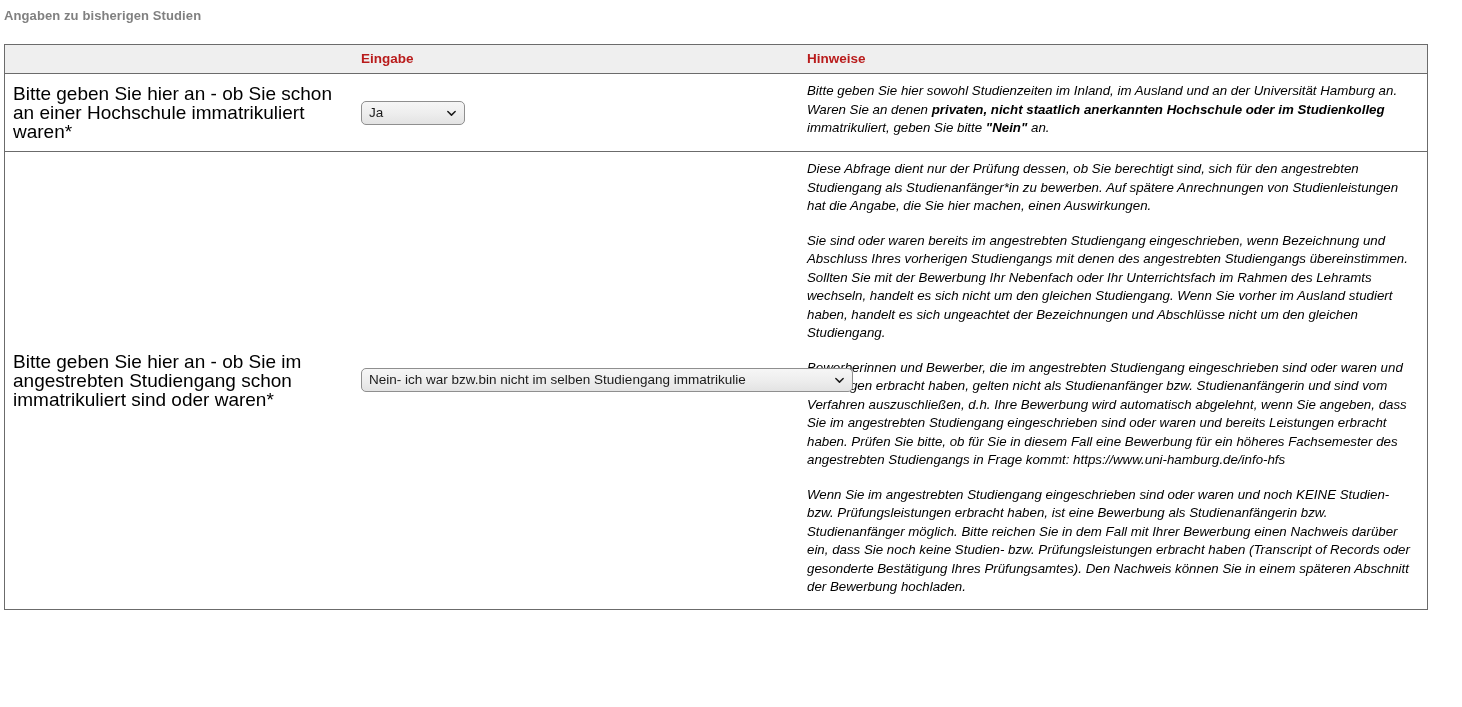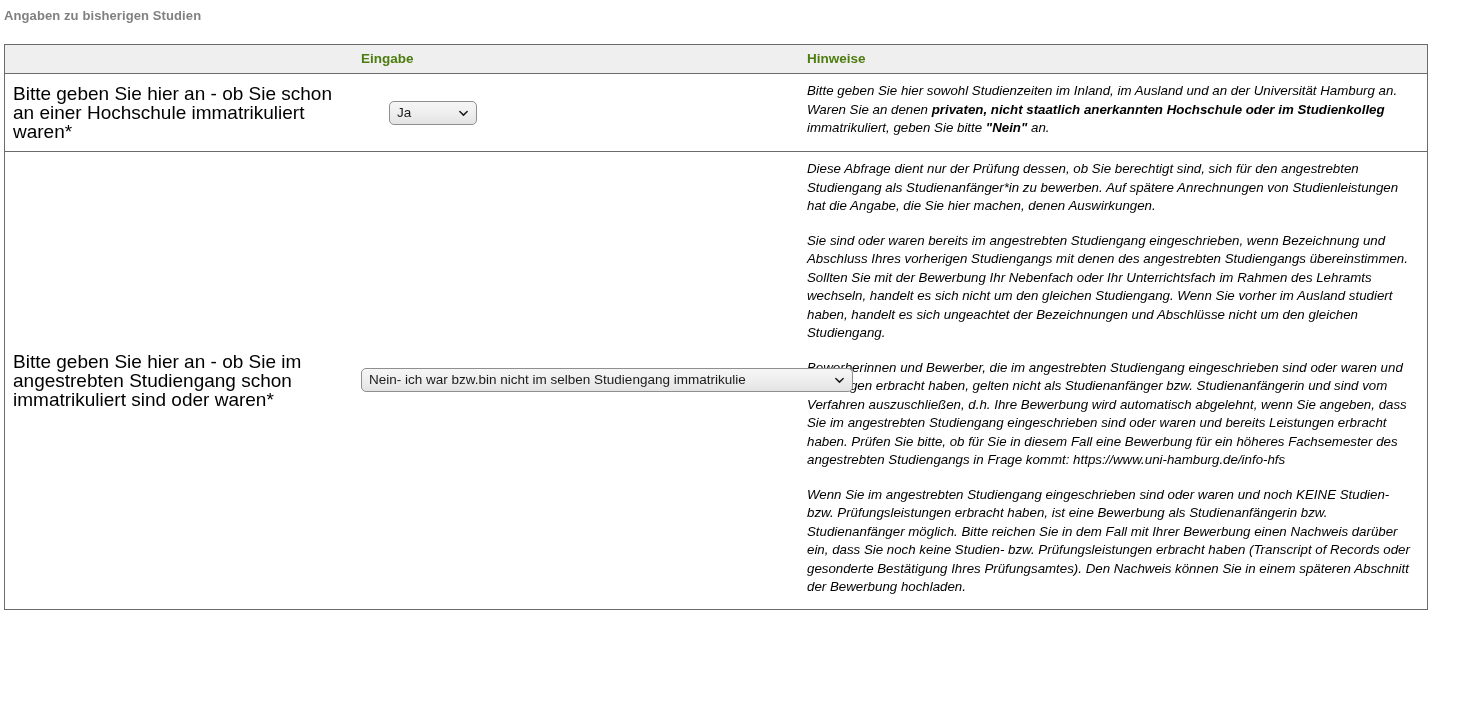--- a/index.html
+++ b/index.html
@@ -41,21 +41,21 @@
   }
 
   thead tr {
     background: #efefef;
   }
   thead th {
     border-bottom: 1px solid #6b6b6b;
     text-align: left;
     font-size: 13.5px;
     font-weight: bold;
-    color: #4d7c0f;
+    color: #b91c1c;
     padding: 6px 0 7px 0;
     vertical-align: middle;
     height: 25px;
   }
   th.col-label  { width: 352px; padding-left: 8px; }
   th.col-input  { width: 446px; padding-left: 4px; }
   th.col-hints  { width: 624px; padding-left: 4px; }
 
   tbody td {
     vertical-align: middle;
@@ -112,21 +112,21 @@
     border: 1px solid #8f8f8f;
     border-radius: 5px;
     height: 24px;
     line-height: 22px;
     padding: 0 24px 0 7px;
     outline: none;
     text-overflow: ellipsis;
     white-space: nowrap;
     overflow: hidden;
   }
-  select.sel-small { width: 88px; margin-left: 28px; }
+  select.sel-small { width: 104px; }
   select.sel-wide  { width: 492px; }
 
   .chev {
     position: absolute;
     right: 8px;
     top: 50%;
     transform: translateY(-50%);
     width: 11px;
     height: 11px;
     pointer-events: none;
@@ -178,21 +178,21 @@
               <option>Nein- ich war bzw.bin nicht im selben Studiengang immatrikulie</option>
             </select>
             <span class="chev">
               <svg viewBox="0 0 12 12" width="11" height="11" aria-hidden="true">
                 <path d="M2 4.3 L6 8.3 L10 4.3" fill="none" stroke="#1a1a1a" stroke-width="1.6" stroke-linecap="round" stroke-linejoin="round"></path>
               </svg>
             </span>
           </span>
         </td>
         <td class="cell-hints">
-          <p class="hints-p">Diese Abfrage dient nur der Prüfung dessen, ob Sie berechtigt sind, sich für den angestrebten Studiengang als Studienanfänger*in zu bewerben. Auf spätere Anrechnungen von Studienleistungen hat die Angabe, die Sie hier machen, denen Auswirkungen.</p>
+          <p class="hints-p">Diese Abfrage dient nur der Prüfung dessen, ob Sie berechtigt sind, sich für den angestrebten Studiengang als Studienanfänger*in zu bewerben. Auf spätere Anrechnungen von Studienleistungen hat die Angabe, die Sie hier machen, einen Auswirkungen.</p>
           <p class="hints-p">Sie sind oder waren bereits im angestrebten Studiengang eingeschrieben, wenn Bezeichnung und Abschluss Ihres vorherigen Studiengangs mit denen des angestrebten Studiengangs übereinstimmen. Sollten Sie mit der Bewerbung Ihr Nebenfach oder Ihr Unterrichtsfach im Rahmen des Lehramts wechseln, handelt es sich nicht um den gleichen Studiengang. Wenn Sie vorher im Ausland studiert haben, handelt es sich ungeachtet der Bezeichnungen und Abschlüsse nicht um den gleichen Studiengang.</p>
           <p class="hints-p">Bewerberinnen und Bewerber, die im angestrebten Studiengang eingeschrieben sind oder waren und Leistungen erbracht haben, gelten nicht als Studienanfänger bzw. Studienanfängerin und sind vom Verfahren auszuschließen, d.h. Ihre Bewerbung wird automatisch abgelehnt, wenn Sie angeben, dass Sie im angestrebten Studiengang eingeschrieben sind oder waren und bereits Leistungen erbracht haben. Prüfen Sie bitte, ob für Sie in diesem Fall eine Bewerbung für ein höheres Fachsemester des angestrebten Studiengangs in Frage kommt: https://www.uni-hamburg.de/info-hfs</p>
           <p class="hints-p">Wenn Sie im angestrebten Studiengang eingeschrieben sind oder waren und noch KEINE Studien- bzw. Prüfungsleistungen erbracht haben, ist eine Bewerbung als Studienanfängerin bzw. Studienanfänger möglich. Bitte reichen Sie in dem Fall mit Ihrer Bewerbung einen Nachweis darüber ein, dass Sie noch keine Studien- bzw. Prüfungsleistungen erbracht haben (Transcript of Records oder gesonderte Bestätigung Ihres Prüfungsamtes). Den Nachweis können Sie in einem späteren Abschnitt der Bewerbung hochladen.</p>
         </td>
       </tr>
 
     </tbody>
   </table>
 </div>
 

